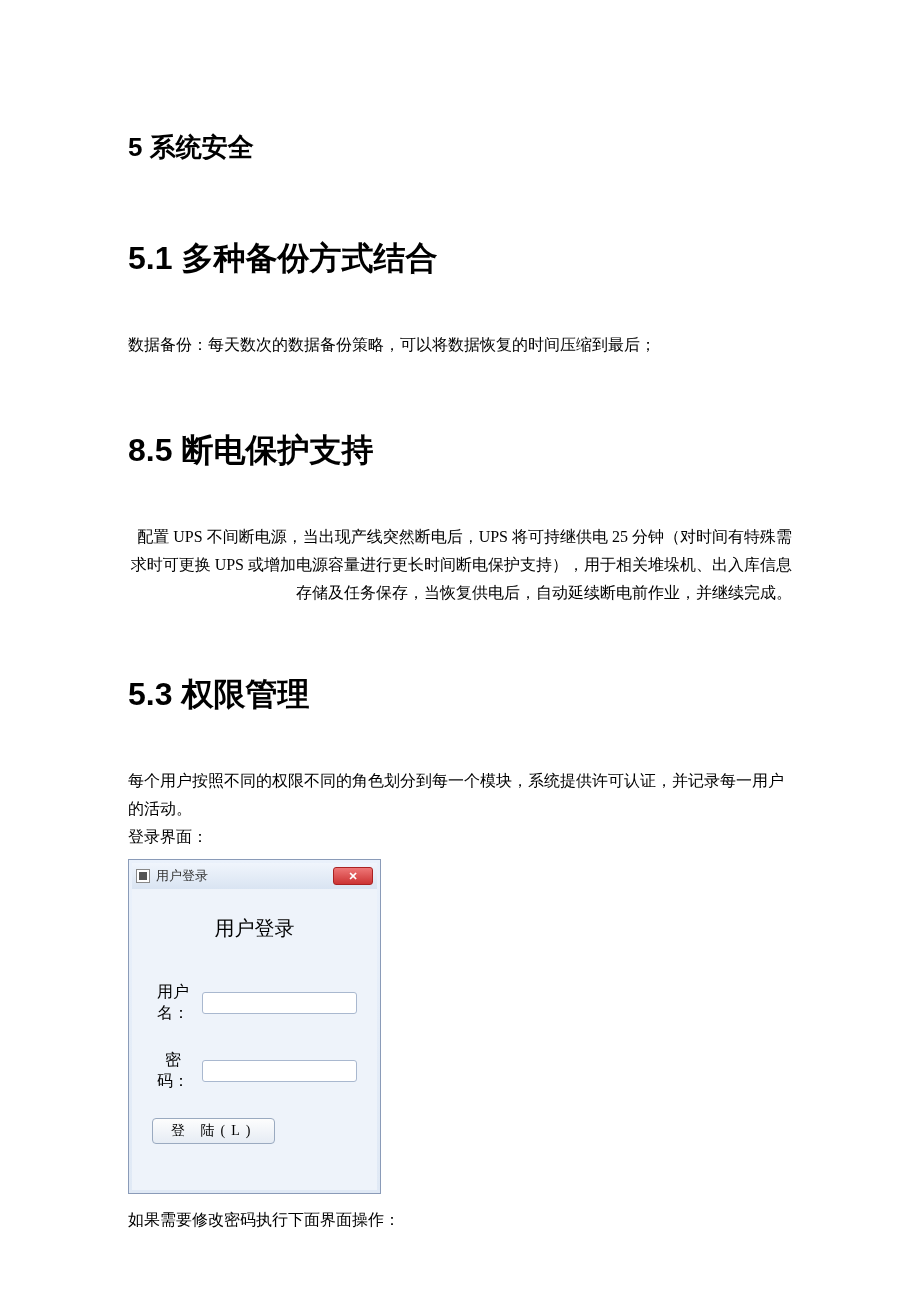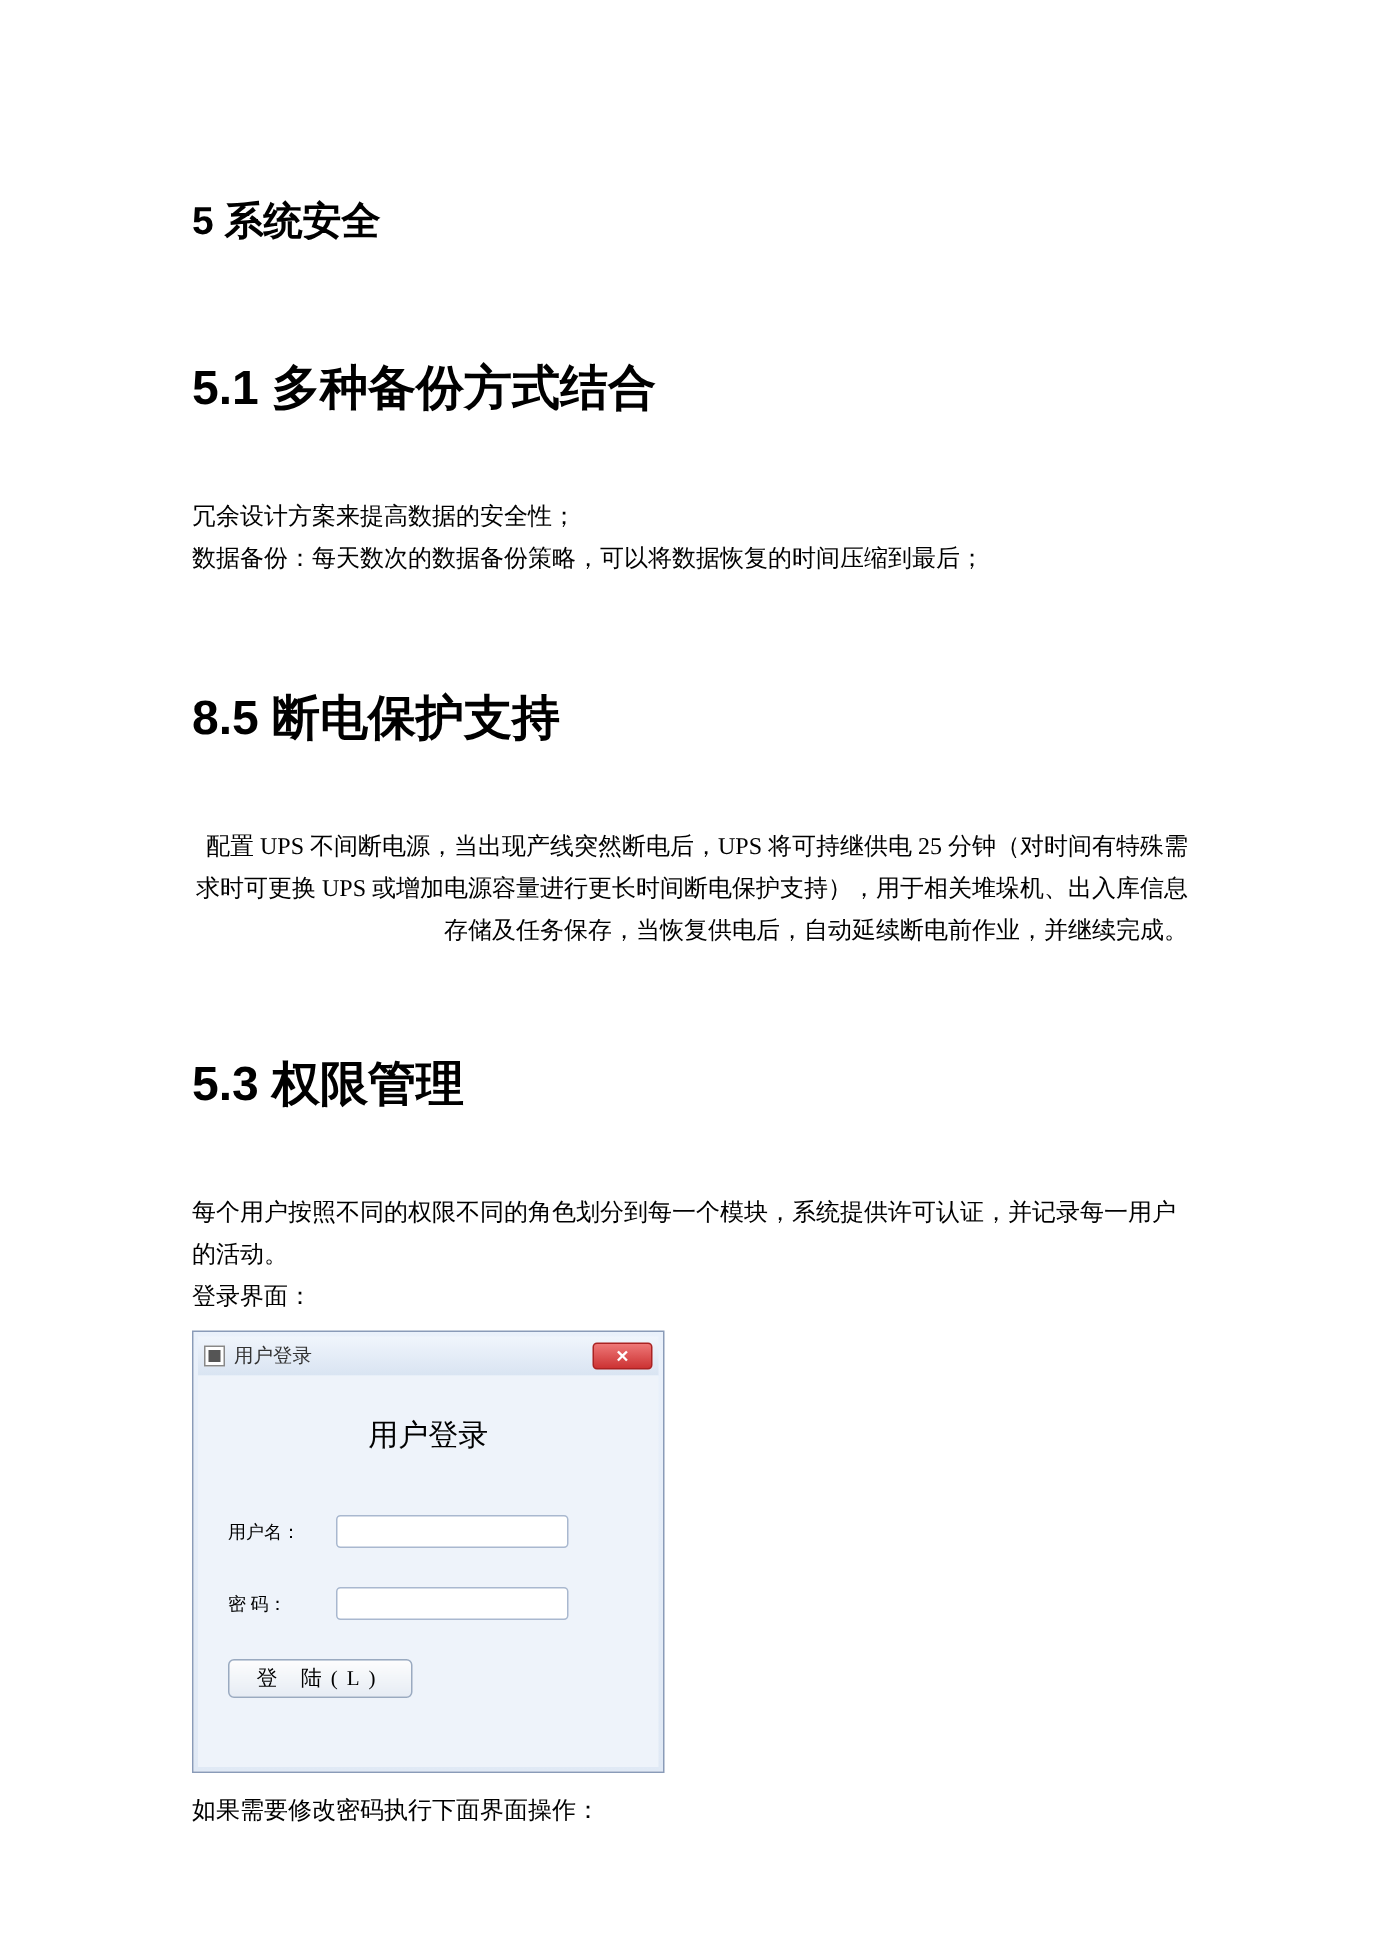--- a/index.html
+++ b/index.html
@@ -25,21 +25,21 @@
     font-size: 16px;
     line-height: 28px;
     margin-bottom: 0;
     font-family: "SimSun", serif;
   }
   .block { margin-bottom: 70px; }
   .block2 { margin-bottom: 66px; text-align: right; }
 
   
   .login-dialog {
-    width: 315px;
+    width: 253px;
     border: 1px solid #8a9bb8;
     background: linear-gradient(#eaf1fb, #e0e9f5);
     margin-top: 8px;
     padding: 3px;
     font-family: "SimSun", serif;
   }
   .login-titlebar {
     height: 26px;
     background: linear-gradient(#f0f5fc, #d9e4f2);
     display: flex;
@@ -87,22 +87,22 @@
     margin-bottom: 40px;
     color: #000;
   }
   .form-row {
     display: flex;
     align-items: center;
     margin-bottom: 26px;
   }
   .form-label {
     width: 72px;
-    text-align: left;
-    font-size: 12px;
+    text-align: center;
+    font-size: 16px;
     padding-right: 8px;
   }
   .form-input {
     width: 155px;
     height: 22px;
     border: 1px solid #a9b8cf;
     border-radius: 3px;
     background: #fff;
     padding: 0 4px;
     font-size: 13px;
@@ -122,21 +122,20 @@
     cursor: pointer;
   }
 </style>
 </head>
 <body>
 
 <h1 class="h1">5 系统安全</h1>
 
 <h2 class="h2">5.1 多种备份方式结合</h2>
 <div class="block">
-  <p class="para">冗余设计方案来提高数据的安全性；</p>
   <p class="para">数据备份：每天数次的数据备份策略，可以将数据恢复的时间压缩到最后；</p>
 </div>
 
 <h2 class="h2">8.5 断电保护支持</h2>
 <div class="block2">
   <p class="para">配置 UPS 不间断电源，当出现产线突然断电后，UPS 将可持继供电 25 分钟（对时间有特殊需求时可更换 UPS 或增加电源容量进行更长时间断电保护支持），用于相关堆垛机、出入库信息存储及任务保存，当恢复供电后，自动延续断电前作业，并继续完成。</p>
 </div>
 
 <h2 class="h2">5.3 权限管理</h2>
 <p class="para">每个用户按照不同的权限不同的角色划分到每一个模块，系统提供许可认证，并记录每一用户的活动。</p>

